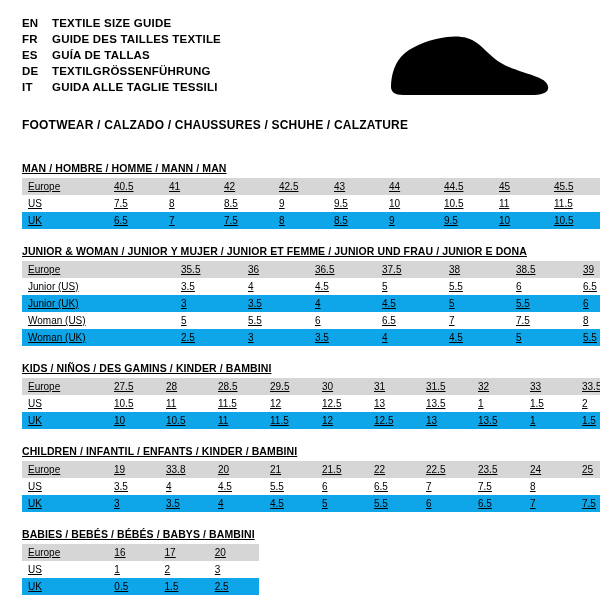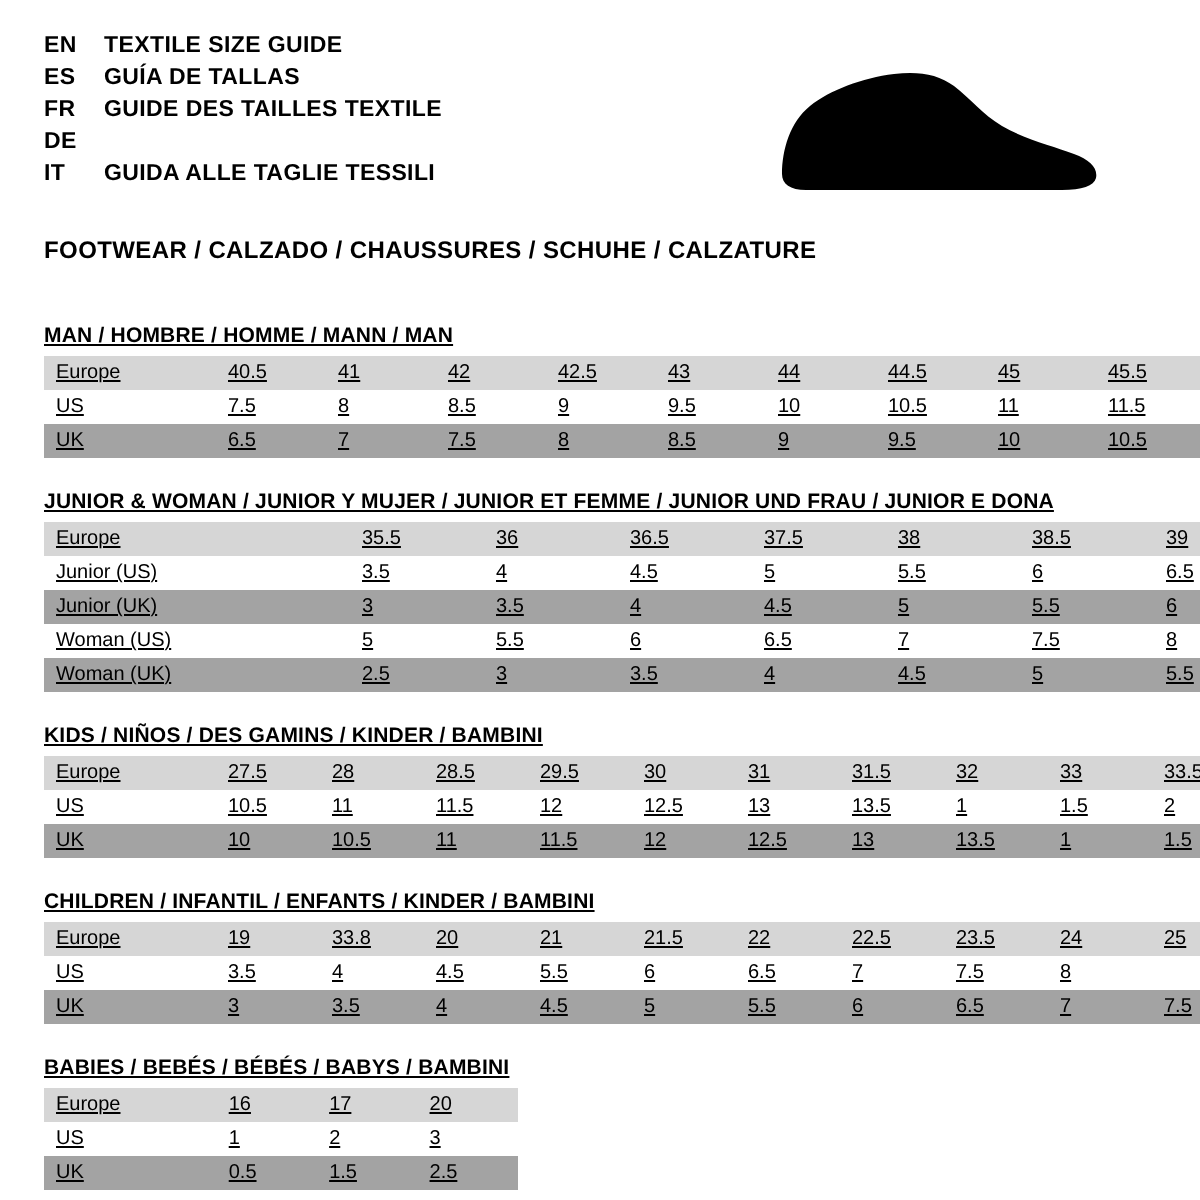--- a/index.html
+++ b/index.html
@@ -80,21 +80,21 @@
     height: 17px;
     padding: 0 0 0 6px;
     vertical-align: middle;
     white-space: nowrap;
     font-size: 10px;
   }
   td.label { text-align: left; }
   td.val { text-align: left; }
   tr.shaded td { background: #d6d6d6; }
   tr.plain td { background: #ffffff; margin-top: 22px; }
-  tr.alt td { background: #a3a3a3; }
+  tr.alt td { background: #0ea5e9; }
 
   .tbl-man { width: 556px; }
   .tbl-man td:first-child { width: 86px; }
   .tbl-man td { width: 55px; }
 
   .tbl-junior { width: 556px; }
   .tbl-junior td:first-child { width: 86px; }
   .tbl-junior td { width: 67px; }
 
   .tbl-kids { width: 556px; }
@@ -114,29 +114,30 @@
 
 <div class="page">
 
   <div class="header">
     <div class="lang-block">
         <div class="lang-row">
           <span class="lang-code">EN</span>
           <span class="lang-title">TEXTILE SIZE GUIDE</span>
         </div>
         <div class="lang-row">
+          <span class="lang-code">FR</span>
+          <span class="lang-title">GUIDE DES TAILLES TEXTILE</span>
+        </div>
+        <div class="lang-row">
           <span class="lang-code">ES</span>
           <span class="lang-title">GUÍA DE TALLAS</span>
         </div>
         <div class="lang-row">
-          <span class="lang-code">FR</span>
-          <span class="lang-title">GUIDE DES TAILLES TEXTILE</span>
-        </div>
-        <div class="lang-row">
           <span class="lang-code">DE</span>
+          <span class="lang-title">TEXTILGRÖSSENFÜHRUNG</span>
         </div>
         <div class="lang-row">
           <span class="lang-code">IT</span>
           <span class="lang-title">GUIDA ALLE TAGLIE TESSILI</span>
         </div>
       </div>
     <div class="shoe-wrap">
       <svg width="170" height="72" viewBox="0 0 170 72" aria-hidden="true">
         <path fill="#000000" d="M10 56 C10 44, 14 30, 24 22 C34 14, 50 8, 66 6 C78 4.5, 88 6, 96 12 C104 18, 110 26, 120 32 C132 39, 146 42, 156 46 C164 49, 168 53, 167 58 C166 62, 160 64, 150 64 L22 64 C14 64, 10 61, 10 56 Z"></path>
       </svg>

